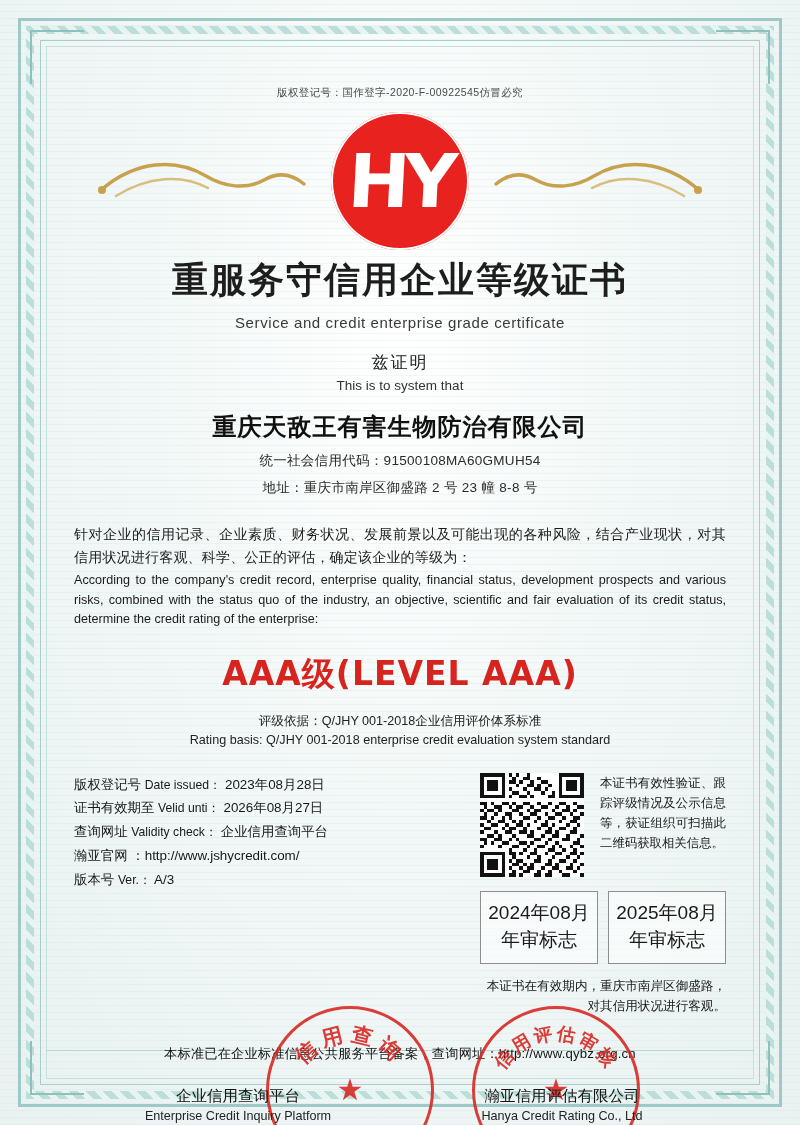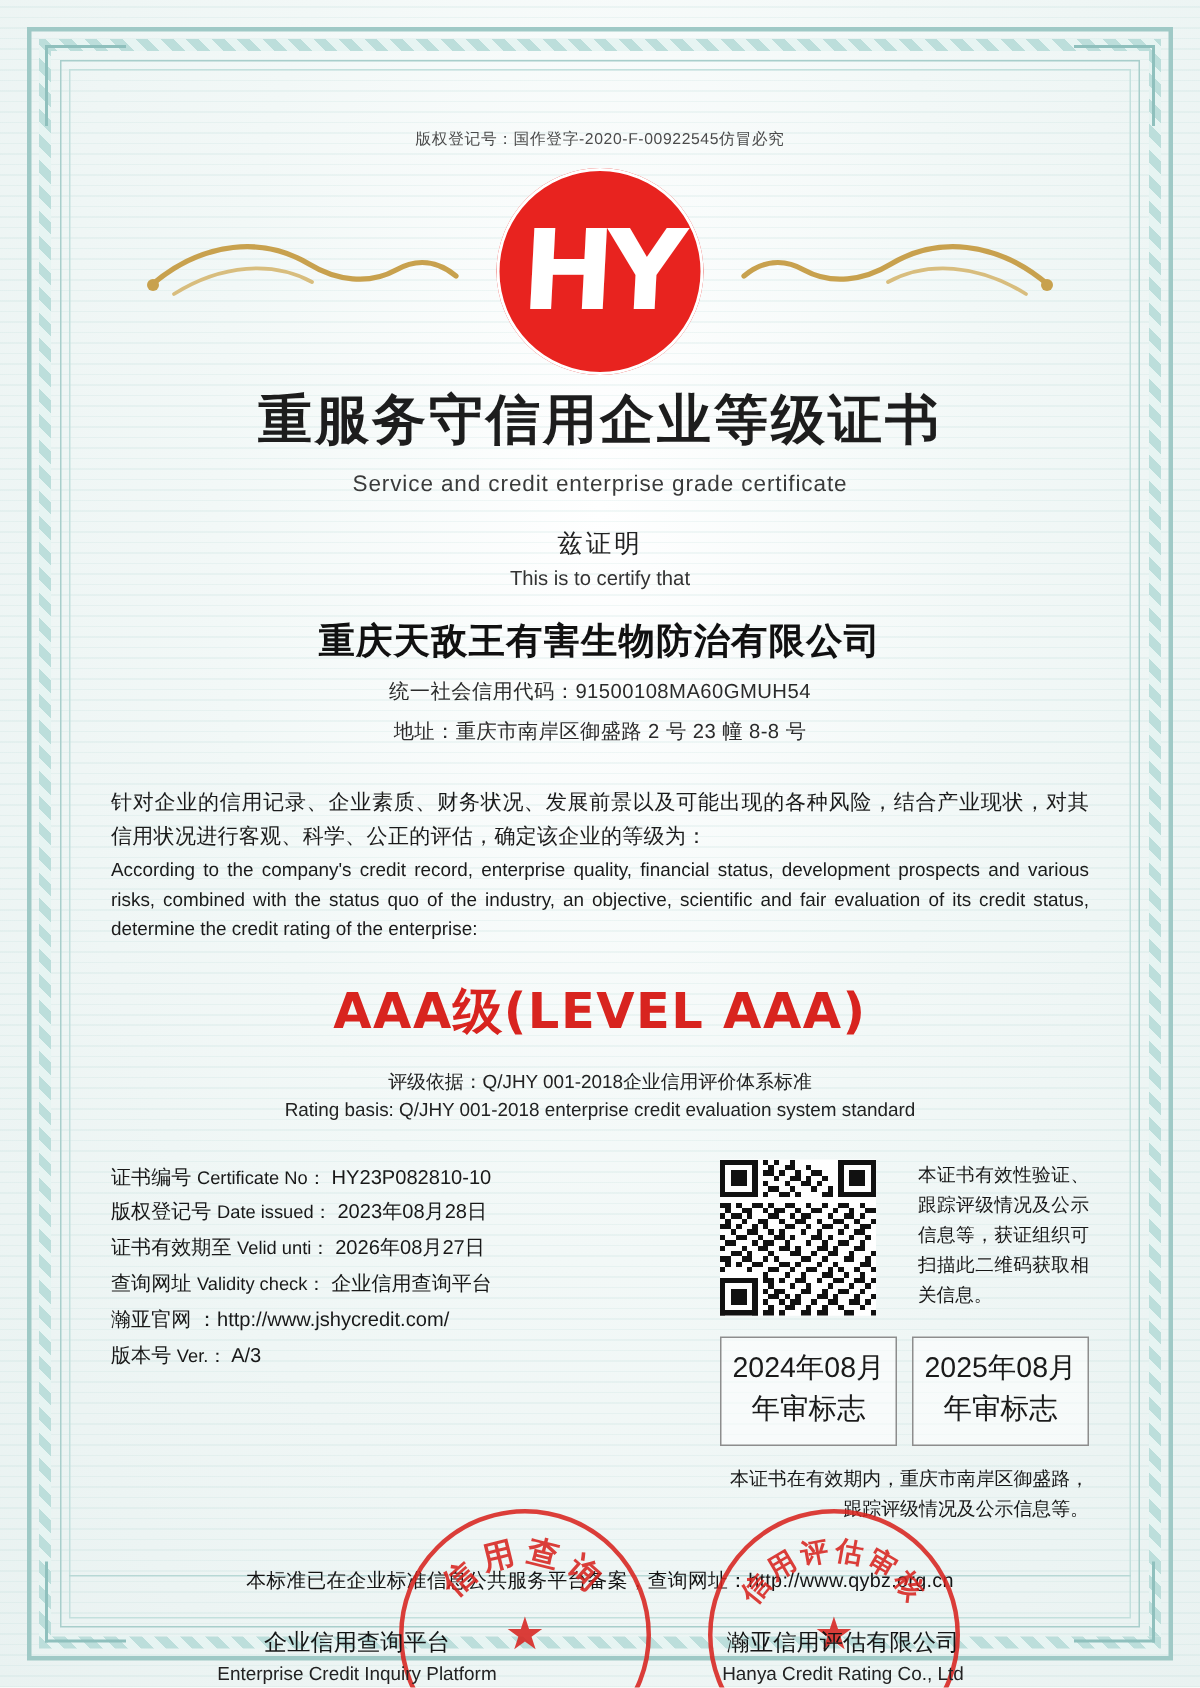--- a/index.html
+++ b/index.html
@@ -192,21 +192,21 @@
     line-height:1.78;
   }
   .lower-left .row{white-space:nowrap;}
   .lower-left .lbl-en{font-size:12.2px;}
   .lower-right{
     flex:1;
     display:flex;
     flex-direction:column;
     padding-left:6px;
   }
-  .qr-row{display:flex;gap:28px;}
+  .qr-row{display:flex;gap:16px;}
   .qr{
     width:104px;height:104px;
     flex:0 0 auto;
     background:#fff;
     position:relative;
   }
   .qr-note{
     font-size:12.4px;
     line-height:1.62;
     color:#171717;
@@ -330,42 +330,37 @@
       </svg>
       <div class="emblem">
         <span class="hy">HY</span>
       </div>
     </div>
 
     <div class="title-cn">重服务守信用企业等级证书</div>
     <div class="title-en">Service and credit enterprise grade certificate</div>
 
     <div class="certify-cn">兹证明</div>
-    <div class="certify-en">This is to certify that</div>
+    <div class="certify-en">This is to system that</div>
 
     <div class="company">重庆天敌王有害生物防治有限公司</div>
     <div class="meta-line">统一社会信用代码：91500108MA60GMUH54</div>
     <div class="meta-line">地址：重庆市南岸区御盛路 2 号 23 幢 8-8 号</div>
 
     <div class="para">
       <span class="cn">针对企业的信用记录、企业素质、财务状况、发展前景以及可能出现的各种风险，结合产业现状，对其信用状况进行客观、科学、公正的评估，确定该企业的等级为：</span>
       <span class="en">According to the company's credit record, enterprise quality, financial status, development prospects and various risks, combined with the status quo of the industry, an objective, scientific and fair evaluation of its credit status, determine the credit rating of the enterprise:</span>
     </div>
 
     <div class="level">AAA级(LEVEL AAA)</div>
     <div class="basis-cn">评级依据：Q/JHY 001-2018企业信用评价体系标准</div>
     <div class="basis-en">Rating basis: Q/JHY 001-2018 enterprise credit evaluation system standard</div>
 
     <div class="lower">
       <div class="lower-left">
-        <div class="row">
-          <span>证书编号</span>
-          <span class="lbl-en">Certificate No：</span>
-          <span>HY23P082810-10</span>
-        </div>
         <div class="row">
           <span>版权登记号</span>
           <span class="lbl-en">Date issued：</span>
           <span>2023年08月28日</span>
         </div>
         <div class="row">
           <span>证书有效期至</span>
           <span class="lbl-en">Velid unti：</span>
           <span>2026年08月27日</span>
         </div>
@@ -606,21 +601,21 @@
             <div>年审标志</div>
           </div>
           <div class="year-box">
             <div>2025年08月</div>
             <div>年审标志</div>
           </div>
         </div>
 
         <div class="tail-note">
           <div>本证书在有效期内，重庆市南岸区御盛路，</div>
-          <div>跟踪评级情况及公示信息等。</div>
+          <div>对其信用状况进行客观。</div>
         </div>
       </div>
     </div>
 
     <div class="stamps">
       <div class="stamp left">
         <svg class="arc" viewBox="0 0 168 168">
           <defs>
               <path id="arcL" d="M 26 92 A 58 58 0 0 1 142 92"></path>
             </defs>

